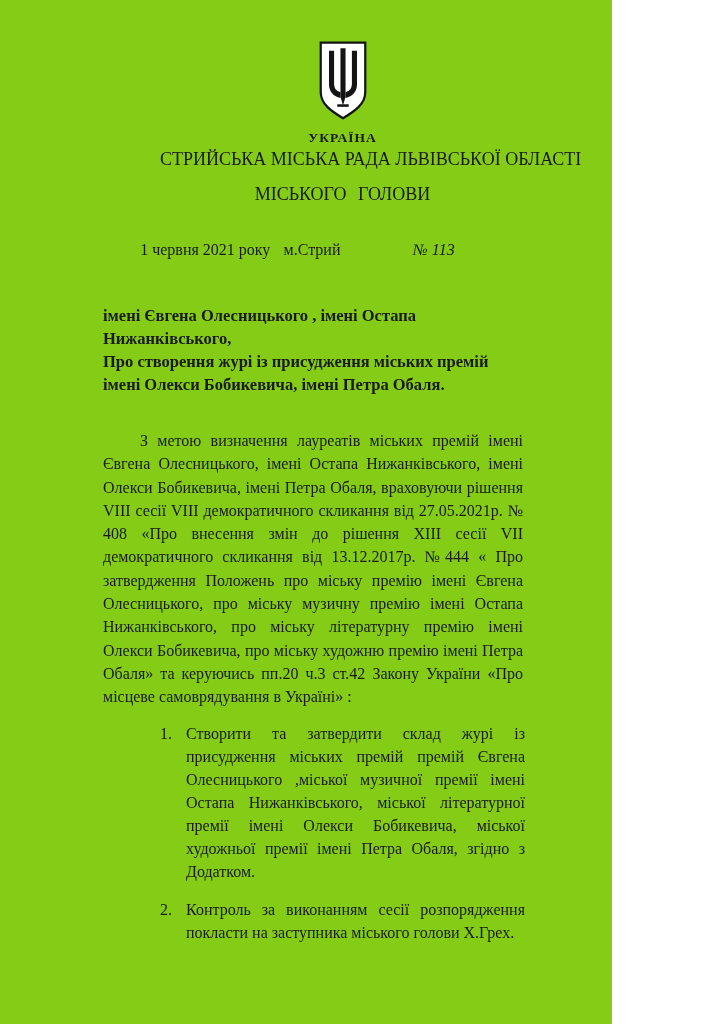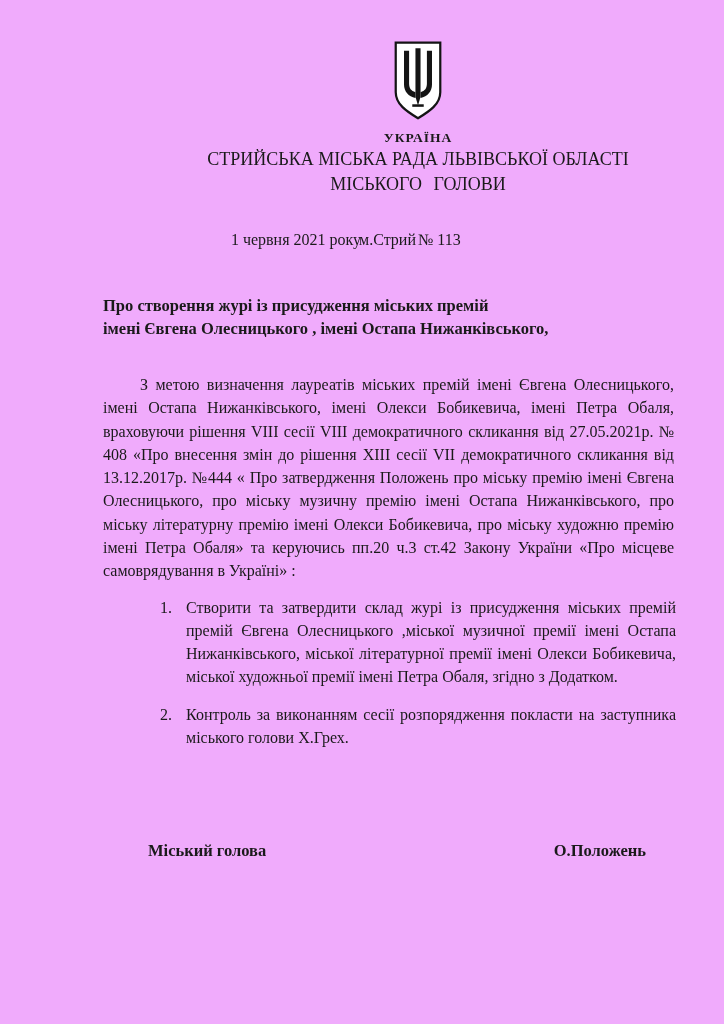--- a/index.html
+++ b/index.html
@@ -2,27 +2,27 @@
 <html><head>
 <meta charset="utf-8">
 <style>
   html, body {
     margin: 0;
     padding: 0;
     background: #ffffff;
   }
   .page {
     position: relative;
-    width: 724px;
+    width: 612px;
     height: 1024px;
-    background: #f0abfc;
+    background: #84cc16;
     color: #1a1a1a;
     font-family: "Liberation Serif", "DejaVu Serif", serif;
     box-sizing: border-box;
-    padding: 40px 48px 0 103px;
+    padding: 40px 87px 0 103px;
     overflow: hidden;
   }
   
   .header-wrap {
     margin-left: 57px;
     text-align: center;
   }
   .emblem svg {
     display: inline-block;
   }
@@ -38,32 +38,32 @@
     white-space: nowrap;
   }
   .doc-type {
     font-weight: bold;
     font-size: 17px;
     margin-top: 2px;
   }
   .issuer {
     font-size: 18px;
     word-spacing: 7px;
-    margin-top: 4px;
+    margin-top: 14px;
   }
   .meta-row {
     display: grid;
     grid-template-columns: 1fr auto 1fr;
     align-items: baseline;
     margin-top: 36px;
     font-size: 16px;
   }
-  .meta-date { text-align: right; padding-left: 22px; }
+  .meta-date { text-align: center; padding-left: 22px; }
   .meta-place { text-align: center; transform: translateX(-2px); }
-  .meta-number { text-align: left; }
+  .meta-number { text-align: center; font-style: italic; }
   .title {
     margin-top: 45px;
     font-weight: bold;
     font-size: 16.5px;
     line-height: 23px;
   }
   .body-par {
     margin: 33px 2px 0 0;
     font-size: 16px;
     line-height: 23.3px;
@@ -120,22 +120,23 @@
     <div class="issuer">МІСЬКОГО ГОЛОВИ</div>
   </div>
 
   <div class="meta-row">
     <span class="meta-date">1 червня 2021 року</span>
     <span class="meta-place">м.Стрий</span>
     <span class="meta-number">№ 113</span>
   </div>
 
   <div class="title">
+    <div>імені Євгена Олесницького , імені Остапа Нижанківського,</div>
     <div>Про створення журі із присудження міських премій</div>
-    <div>імені Євгена Олесницького , імені Остапа Нижанківського,</div>
+    <div>імені Олекси Бобикевича, імені Петра Обаля.</div>
   </div>
 
   <p class="body-par">З метою визначення лауреатів міських премій імені Євгена Олесницького, імені Остапа Нижанківського, імені Олекси Бобикевича, імені Петра Обаля, враховуючи рішення VIII сесії VIII демократичного скликання від 27.05.2021р. № 408 «Про внесення змін до рішення XIII сесії VII демократичного скликання від 13.12.2017р. №444 « Про затвердження Положень про міську премію імені Євгена Олесницького, про міську музичну премію імені Остапа Нижанківського, про міську літературну премію імені Олекси Бобикевича, про міську художню премію імені Петра Обаля» та керуючись пп.20 ч.3 ст.42 Закону України «Про місцеве самоврядування в Україні» :</p>
 
   <div class="items">
     <div class="item">
       <span class="item-num">1.</span>
       <span class="item-text">Створити та затвердити склад журі із присудження міських премій премій Євгена Олесницького ,міської музичної премії імені Остапа Нижанківського, міської літературної премії імені Олекси Бобикевича, міської художньої премії імені Петра Обаля, згідно з Додатком.</span>
     </div>
     <div class="item">

